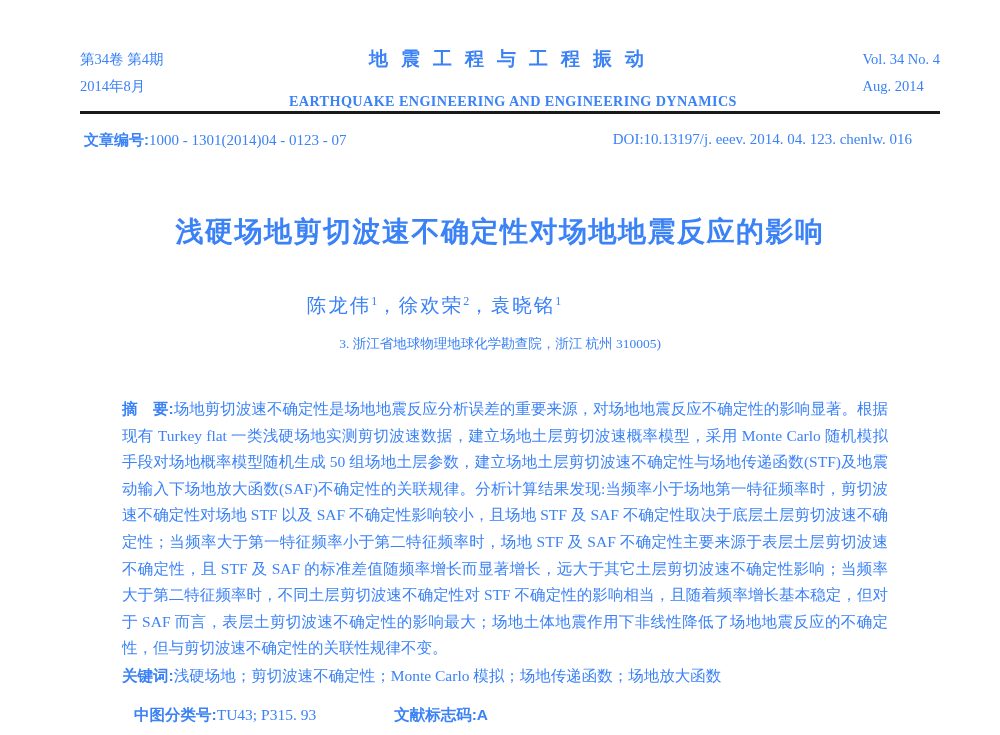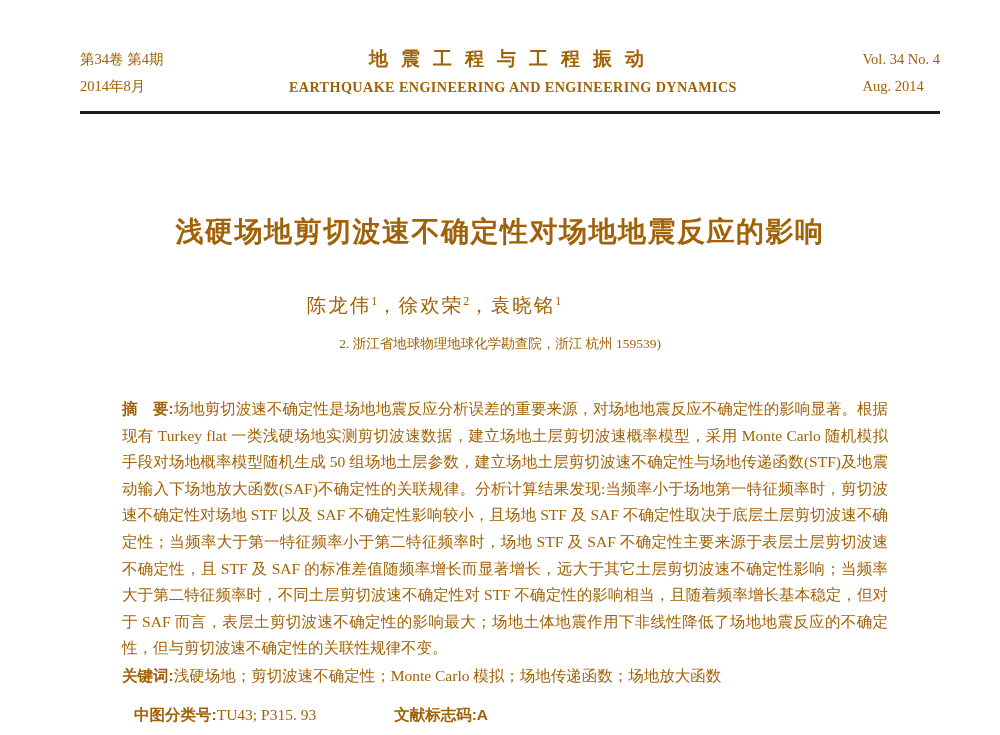--- a/index.html
+++ b/index.html
@@ -5,21 +5,21 @@
   html, body {
     margin: 0;
     padding: 0;
     background: #e8e8e8;
   }
   .page {
     position: relative;
     width: 1000px;
     height: 735px;
     background: #ffffff;
-    color: #a16207;
+    color: #3b82f6;
     font-family: "Liberation Serif", "DejaVu Serif", serif;
     overflow: hidden;
     margin: 0 auto;
   }
   
   .journal-header {
     position: absolute;
     top: 46px;
     left: 80px;
     width: 860px;
@@ -37,21 +37,21 @@
   .jh-center .cn {
     font-size: 19px;
     font-weight: 700;
     letter-spacing: 13px;
     font-family: "Liberation Sans", "DejaVu Sans", sans-serif;
     white-space: nowrap;
   }
   .jh-center .en {
     font-size: 14.2px;
     font-weight: 700;
-    margin-top: 7px;
+    margin-top: 21px;
     letter-spacing: 0.4px;
     white-space: nowrap;
   }
   .header-rule {
     position: absolute;
     top: 111px;
     left: 80px;
     width: 860px;
     height: 0;
     border-top: 3px solid #1a1a1a;
@@ -133,29 +133,35 @@
       <div class="en">EARTHQUAKE ENGINEERING AND ENGINEERING DYNAMICS</div>
     </div>
     <div class="jh-right">
       <div>Vol. 34 No. 4</div>
       <div>Aug. 2014</div>
     </div>
   </div>
 
   <div class="header-rule"></div>
 
+  <div class="meta-row">
+    <div>
+      <span class="bold-label">文章编号:</span><span>1000 - 1301(2014)04 - 0123 - 07</span>
+    </div>
+    <div>DOI:10.13197/j. eeev. 2014. 04. 123. chenlw. 016</div>
+  </div>
 
   <h1 class="article-title">浅硬场地剪切波速不确定性对场地地震反应的影响</h1>
 
   <div class="authors">
     <span><span>陈龙伟</span><sup>1</sup><span>，</span></span><span><span>徐欢荣</span><sup>2</sup><span>，</span></span><span><span>袁晓铭</span><sup>1</sup><span></span></span>
   </div>
 
   <div class="affiliations">
-    <div>2. 浙江省地球物理地球化学勘查院，浙江 杭州 159539)</div>
+    <div>3. 浙江省地球物理地球化学勘查院，浙江 杭州 310005)</div>
   </div>
 
   <div class="abstract-block">
     <p class="abstract-text">
       <span class="bold-label">摘　要:</span><span>场地剪切波速不确定性是场地地震反应分析误差的重要来源，对场地地震反应不确定性的影响显著。根据现有 Turkey flat 一类浅硬场地实测剪切波速数据，建立场地土层剪切波速概率模型，采用 Monte Carlo 随机模拟手段对场地概率模型随机生成 50 组场地土层参数，建立场地土层剪切波速不确定性与场地传递函数(STF)及地震动输入下场地放大函数(SAF)不确定性的关联规律。分析计算结果发现:当频率小于场地第一特征频率时，剪切波速不确定性对场地 STF 以及 SAF 不确定性影响较小，且场地 STF 及 SAF 不确定性取决于底层土层剪切波速不确定性；当频率大于第一特征频率小于第二特征频率时，场地 STF 及 SAF 不确定性主要来源于表层土层剪切波速不确定性，且 STF 及 SAF 的标准差值随频率增长而显著增长，远大于其它土层剪切波速不确定性影响；当频率大于第二特征频率时，不同土层剪切波速不确定性对 STF 不确定性的影响相当，且随着频率增长基本稳定，但对于 SAF 而言，表层土剪切波速不确定性的影响最大；场地土体地震作用下非线性降低了场地地震反应的不确定性，但与剪切波速不确定性的关联性规律不变。</span>
     </p>
     <p class="keywords-line">
       <span class="bold-label">关键词:</span><span>浅硬场地；剪切波速不确定性；Monte Carlo 模拟；场地传递函数；场地放大函数</span>
     </p>
     <p class="clc-line">

